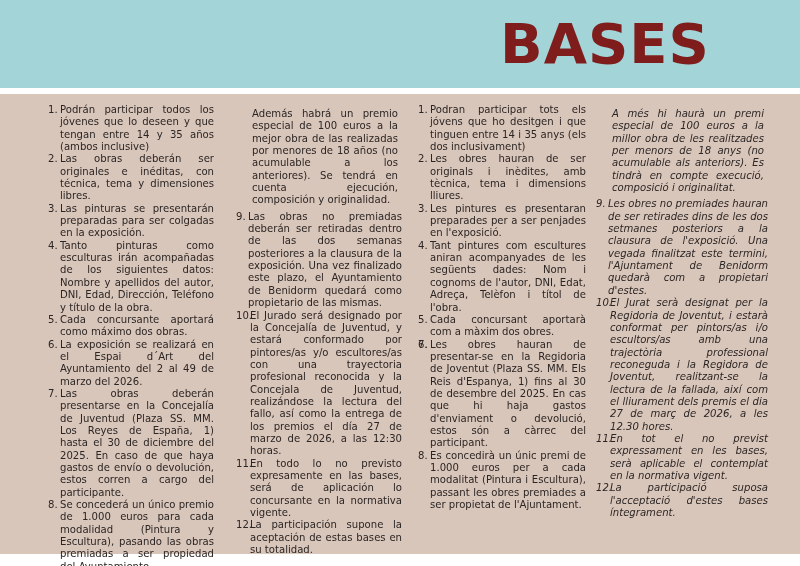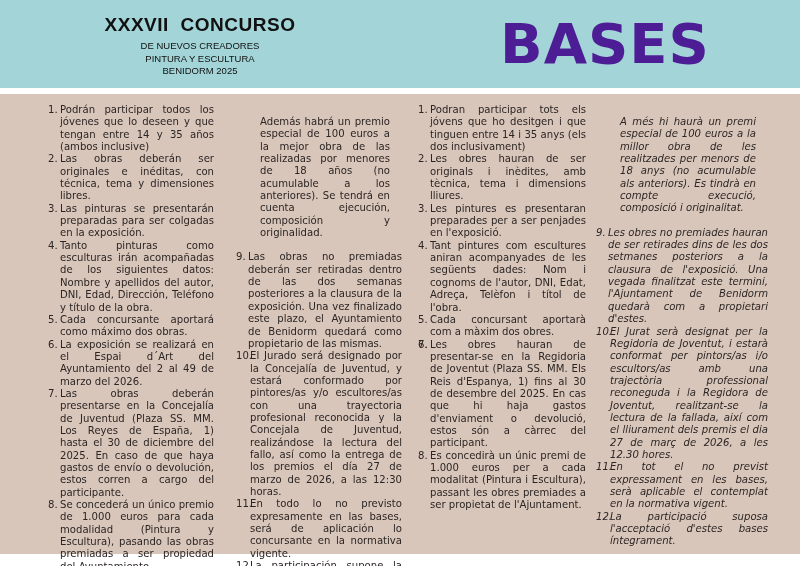--- a/index.html
+++ b/index.html
@@ -16,51 +16,45 @@
   .h-left {
     position: absolute; left: 80px; top: 14px; width: 240px;
     text-align: center; color: #111;
     font-family: "Liberation Sans", sans-serif;
   }
   .h-title { font-size: 19px; font-weight: bold; letter-spacing: 0.5px; word-spacing: 6px; margin-bottom: 4px; }
   .h-sub { font-size: 9.5px; line-height: 12.5px; }
   .h-bases {
     position: absolute; left: 500px; top: 12px;
     font-family: "DejaVu Sans", sans-serif; font-weight: bold;
-    font-size: 56px; line-height: 64px; color: #4c1d95; letter-spacing: 1px;
+    font-size: 56px; line-height: 64px; color: #7f1d1d; letter-spacing: 1px;
   }
   .body-panel {
     position: absolute; left: 0; top: 94px; width: 800px; height: 460px;
     background: #d9c6bb;
   }
   .col {
     position: absolute; top: 10px;
     font-size: 10.1px; line-height: 12.35px; color: #2b2523;
     text-align: justify;
   }
   .col ol { margin: 0; padding: 0; list-style: none; }
   .col li { position: relative; padding-left: 12px; }
   .col li .num { position: absolute; left: 0; top: 0; }
   .col li.wide { padding-left: 14px; }
-  .col p { margin: 12px; padding-left: 12px; }
+  .col p { margin: 4px; padding-left: 12px; }
   .c1 { left: 48px; width: 166px; }
   .c2 { left: 236px; width: 166px; }
   .c3 { left: 418px; width: 168px; }
   .c4 { left: 596px; width: 172px; font-style: italic; }
 </style>
 </head>
 <body>
 
 <div class="header">
-  <div class="h-left">
-    <div class="h-title">XXXVII  CONCURSO</div>
-    <div class="h-sub">DE NUEVOS CREADORES</div>
-    <div class="h-sub">PINTURA Y ESCULTURA</div>
-    <div class="h-sub">BENIDORM 2025</div>
-  </div>
   <div class="h-bases">BASES</div>
 </div>
 
 <div class="body-panel">
 
   <div class="col c1">
     <ol>
       <li><span class="num">1.</span><span>Podrán participar todos los jóvenes que lo deseen y que tengan entre 14 y 35 años (ambos inclusive)</span></li>
       <li><span class="num">2.</span><span>Las obras deberán ser originales e inéditas, con técnica, tema y dimensiones libres.</span></li>
       <li><span class="num">3.</span><span>Las pinturas se presentarán preparadas para ser colgadas en la exposición.</span></li>

